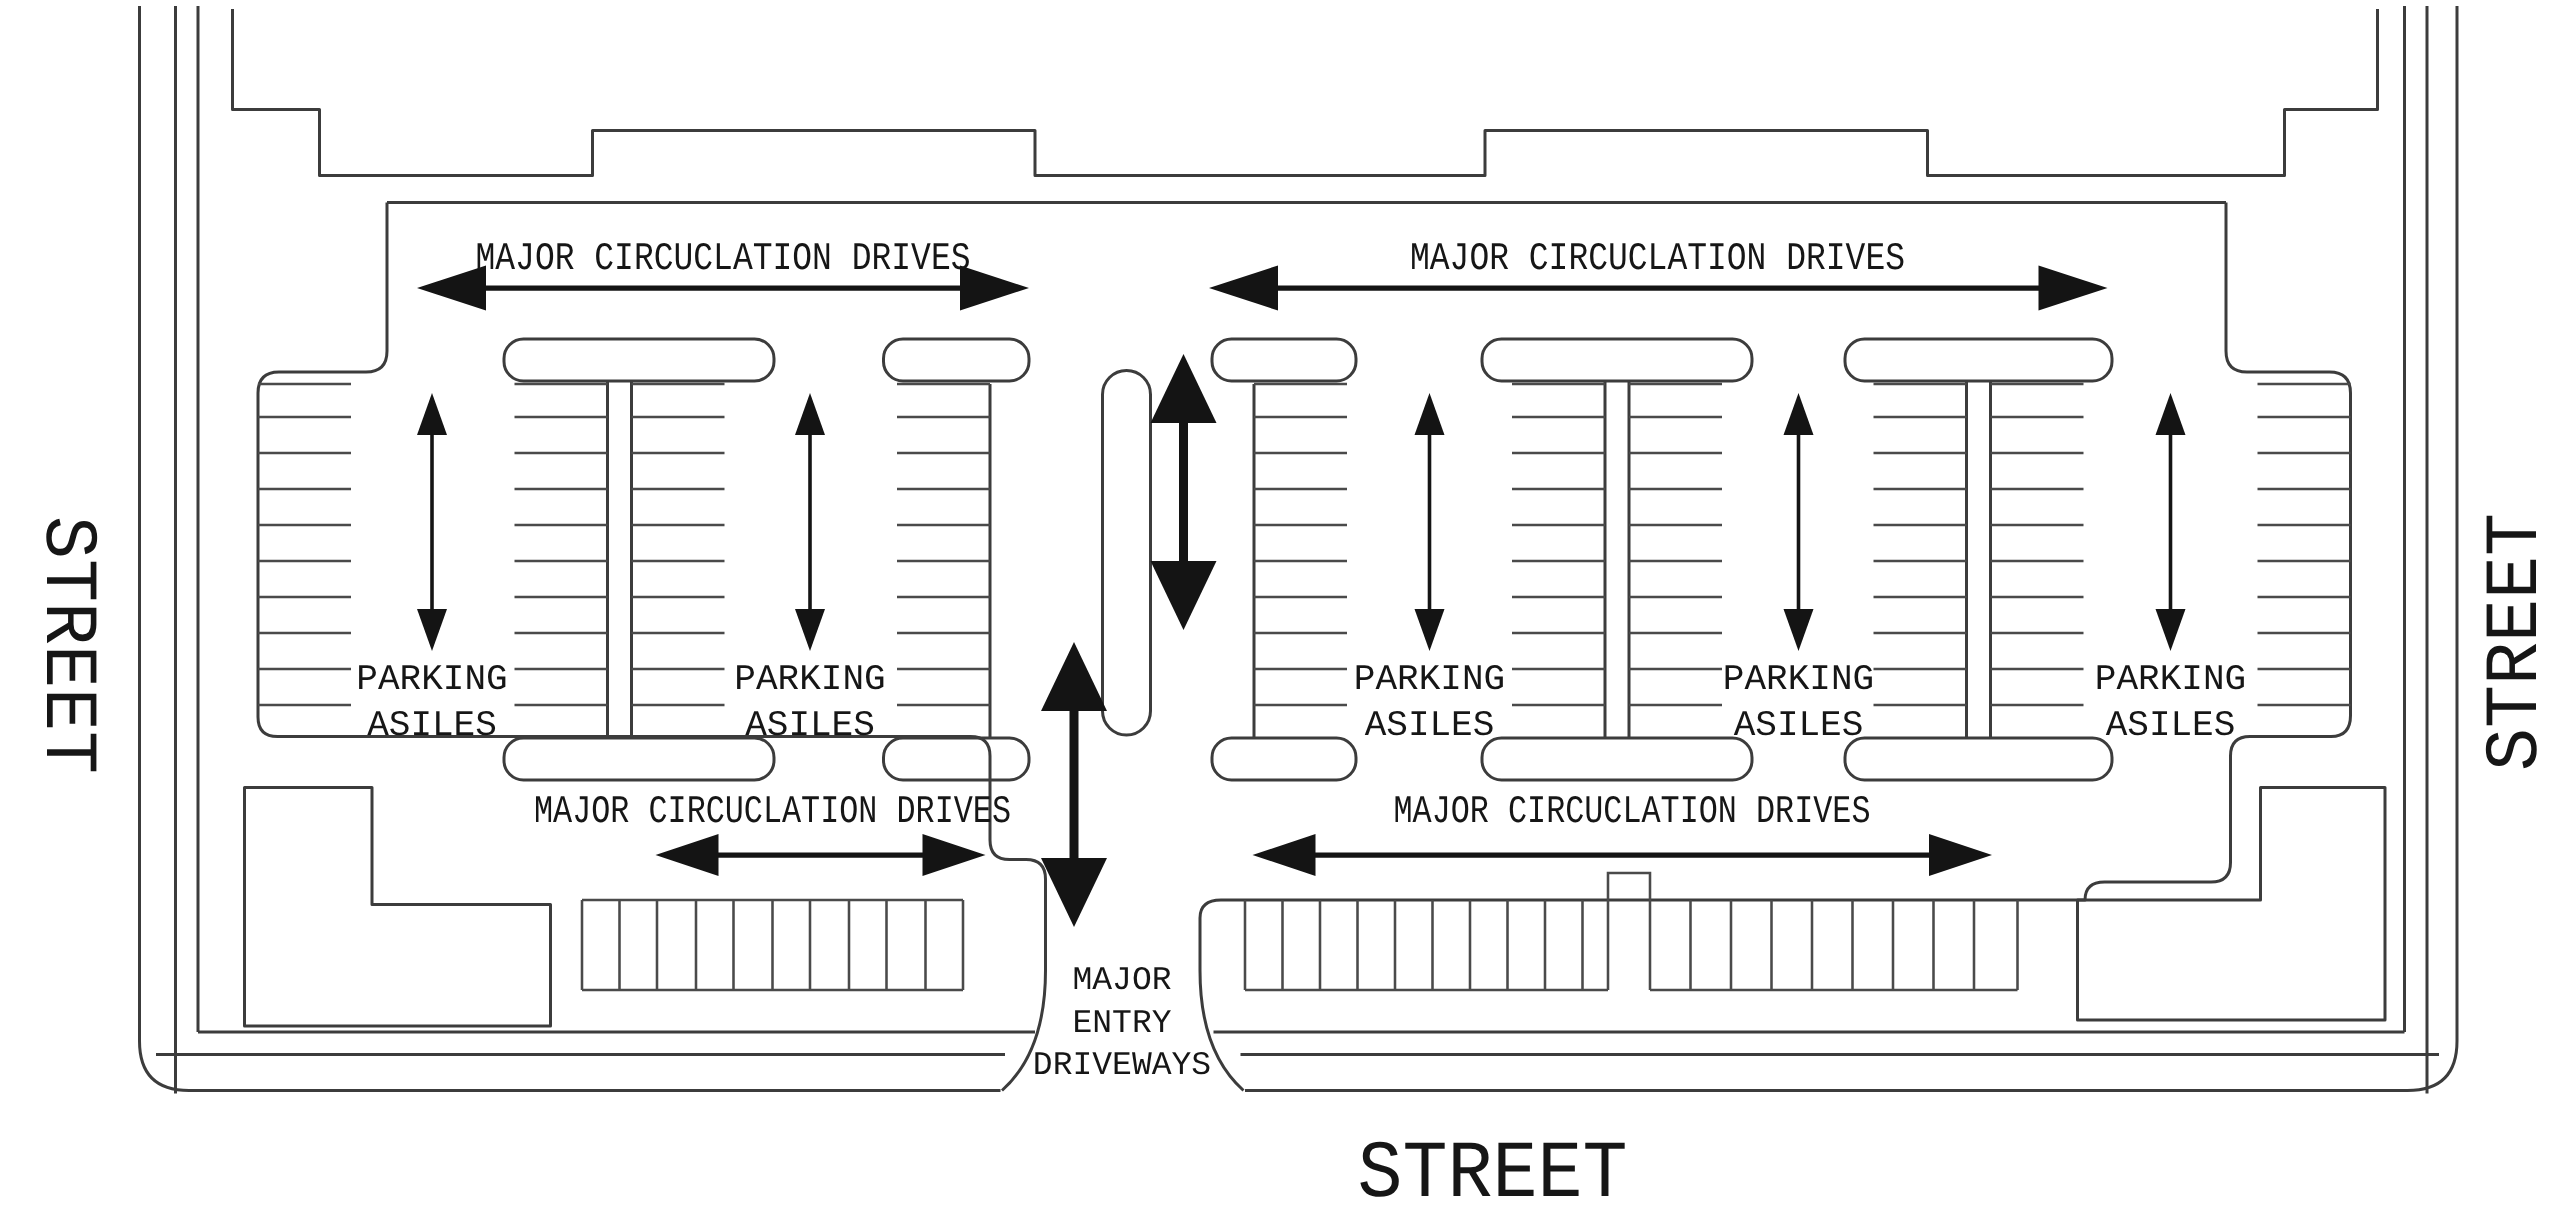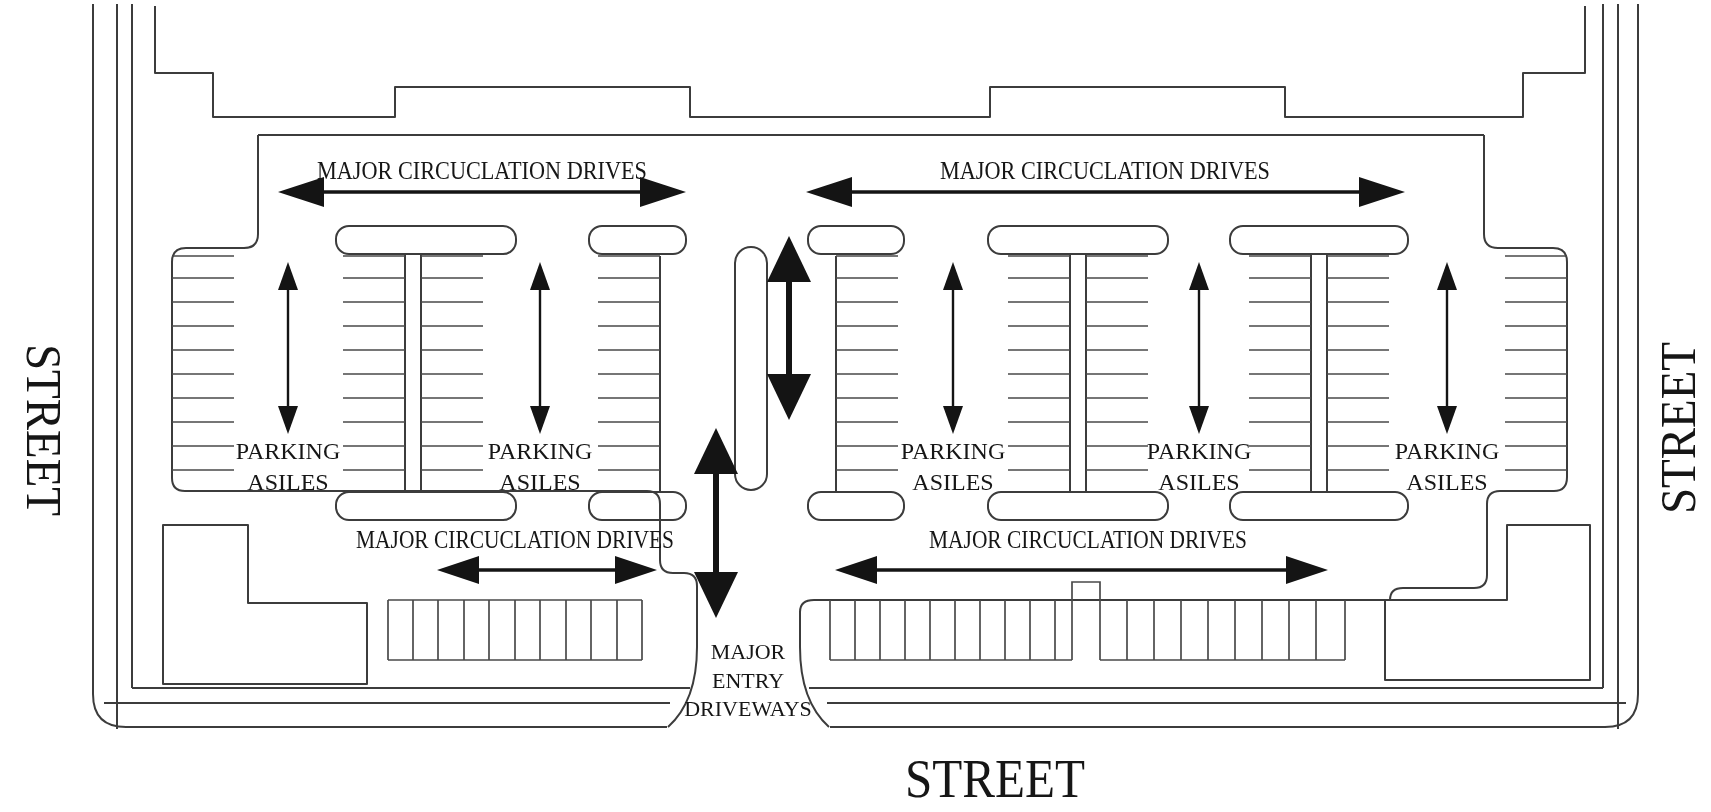--- a/index.html
+++ b/index.html
@@ -1,17 +1,17 @@
 <!DOCTYPE html>
 <html><head>
 <meta charset="utf-8">
 <style>
   html,body{margin:0;padding:0;background:#ffffff;}
   #stage{position:relative;width:1711px;height:812px;background:#ffffff;overflow:hidden;
-         font-family:Liberation Serif, serif;}
+         font-family:Liberation Mono, monospace;}
   svg{position:absolute;left:0;top:0;}
   .ln{fill:none;stroke:#3c3c3c;stroke-width:2;stroke-linejoin:round;stroke-linecap:butt;}
   .thin{fill:none;stroke:#4a4a4a;stroke-width:1.7;}
   .bar{fill:none;stroke:#3c3c3c;stroke-width:2;}
   .ink{fill:#141414;stroke:none;}
   .arrow{stroke:#141414;fill:none;}
   text{fill:#161616;}
   .circ-label{font-size:26px;}
   .aisle-label{font-size:24px;}
   .entry-label{font-size:22px;}

